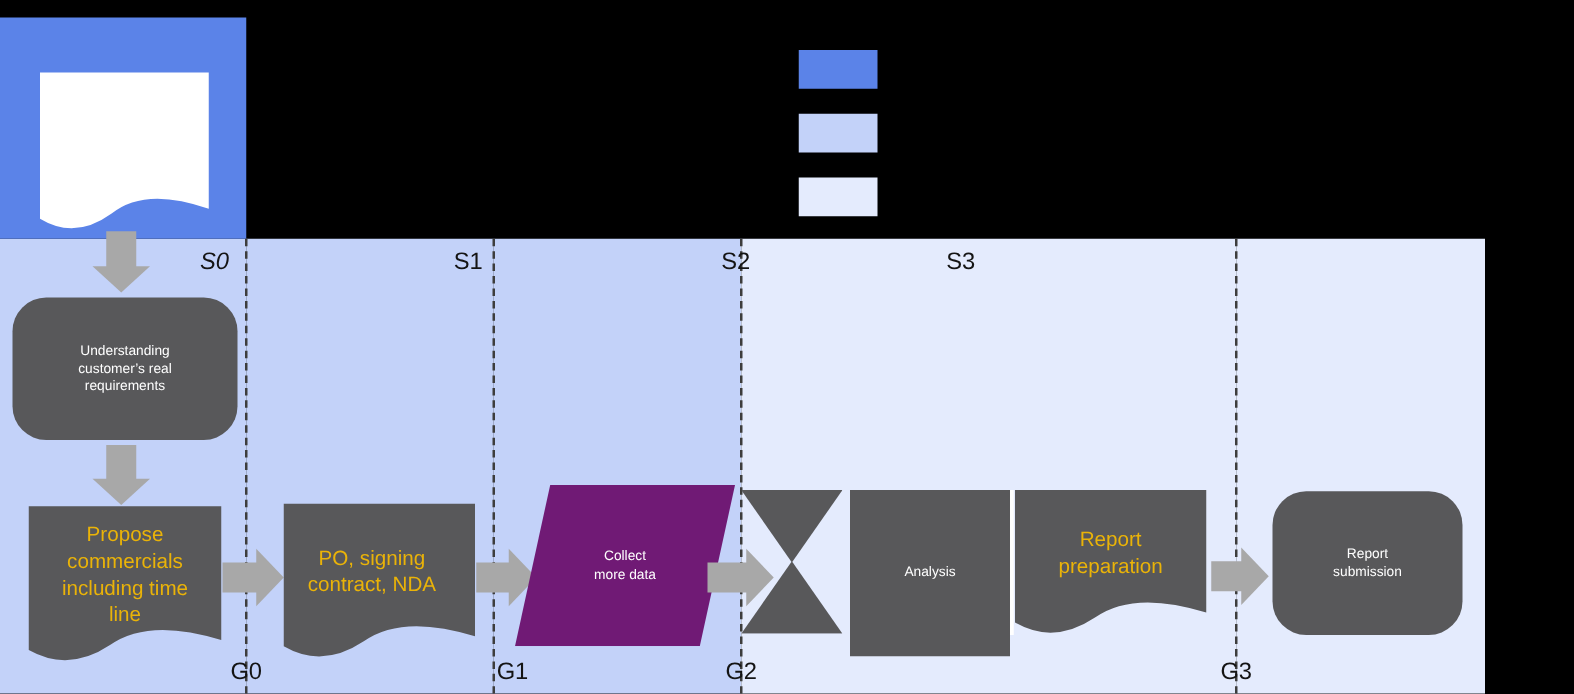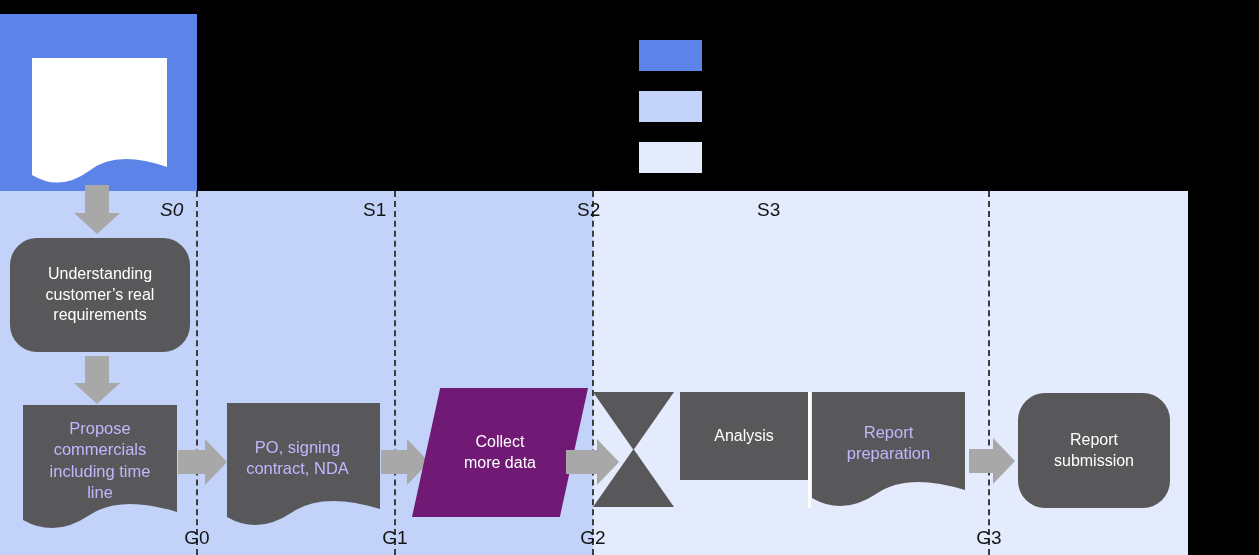--- a/index.html
+++ b/index.html
@@ -28,33 +28,33 @@
   .swatch.c2 { top:51px; background:#c3d2f9; }
   .swatch.c3 { top:102px; background:#e4ebfd; }
 
   
   .stage-label, .gate-label { position:absolute; font-size:19px; font-weight:500;
         color:#141414; white-space:nowrap; }
   .gate-label { transform:translateX(-50%); }
 
   
   .node { position:absolute; display:flex; align-items:center; justify-content:center;
-          text-align:center; color:#fff; font-size:16px; line-height:1.3;
+          text-align:center; color:#fff; font-size:11px; line-height:1.3;
           white-space:pre-line; }
   .rounded { background:#58585a; border-radius:27px; }
   .rect    { background:#58585a; }
   .para    { background:#701a75; -webkit-clip-path:polygon(16% 0,100% 0,84% 100%,0 100%);
              clip-path:polygon(16% 0,100% 0,84% 100%,0 100%); }
 
   
   .doc { position:absolute; }
   .doc svg { position:absolute; left:0; top:0; overflow:visible; }
   .doc .txt { position:absolute; left:0; top:0; right:0; bottom:14px;
               display:flex; align-items:center; justify-content:center;
-              text-align:center; color:#c4b5fd; font-size:16.5px; line-height:1.3;
+              text-align:center; color:#eab308; font-size:16.5px; line-height:1.3;
               white-space:pre-line; }
   .doc.white .txt { color:#33343a; }
 
   
   .xshape { position:absolute; }
   .xshape .tri { position:absolute; left:0; width:100%; background:#58585a; }
   .xshape .tri.top { top:0; height:58px;
       -webkit-clip-path:polygon(0 0,100% 0,50% 100%); clip-path:polygon(0 0,100% 0,50% 100%); }
   .xshape .tri.bot { top:57px; height:58px;
       -webkit-clip-path:polygon(50% 0,100% 100%,0 100%); clip-path:polygon(50% 0,100% 100%,0 100%); }
@@ -99,21 +99,21 @@
     <div class="swatch c2"></div>
     <div class="swatch c3"></div>
   </div>
 
   <div class="stage-label" style="left:160px; top:199px;font-style:italic;">S0</div>
   <div class="stage-label" style="left:363px; top:199px;">S1</div>
   <div class="stage-label" style="left:561px; top:199px;margin-left:16px;">S2</div>
   <div class="stage-label" style="left:757px; top:199px;text-align:right;">S3</div>
 
   <div class="gate-label" style="left:197px; top:527px;">G0</div>
-  <div class="gate-label" style="left:395px; top:527px;">G1</div>
+  <div class="gate-label" style="left:410px; top:527px;">G1</div>
   <div class="gate-label" style="left:593px; top:527px;">G2</div>
   <div class="gate-label" style="left:989px; top:527px;">G3</div>
 
   <div class="doc white" style="left:32px; top:58px; width:135px; height:127px;">
     <svg width="135" height="137" viewBox="0 0 135 137">
       <path d="M0,0 H135 V109 Q84,91 57,113 Q28,134 0,117 Z" fill="#ffffff"></path>
     </svg>
   </div>
 
   <div class="arrow down" style="left:74px; top:185px; height:49px;">
@@ -168,21 +168,21 @@
   <div class="arrow right" style="left:566px; top:439px; width:53px;">
     <div class="shaft" style="width:33px;"></div>
       <div class="head"></div>
   </div>
 
   <div class="xshape" style="left:593px; top:392px; width:81px; height:115px;">
     <div class="tri top"></div>
     <div class="tri bot"></div>
   </div>
 
-  <div class="node rect" style="left:680px; top:392px; width:128px; height:88px;">
+  <div class="node rect" style="left:680px; top:392px; width:128px; height:133px;">
     <span>Analysis</span>
   </div>
 
   <div class="node-divider" style="left:808px; top:392px; width:3px; height:116px;"></div>
 
   <div class="doc" style="left:812px; top:392px; width:153px; height:116px;">
     <svg width="153" height="126" viewBox="0 0 153 126">
       <path d="M0,0 H153 V98 Q95,80 64,102 Q31,124 0,106 Z" fill="#58585a"></path>
     </svg>
     <div class="txt">Report

